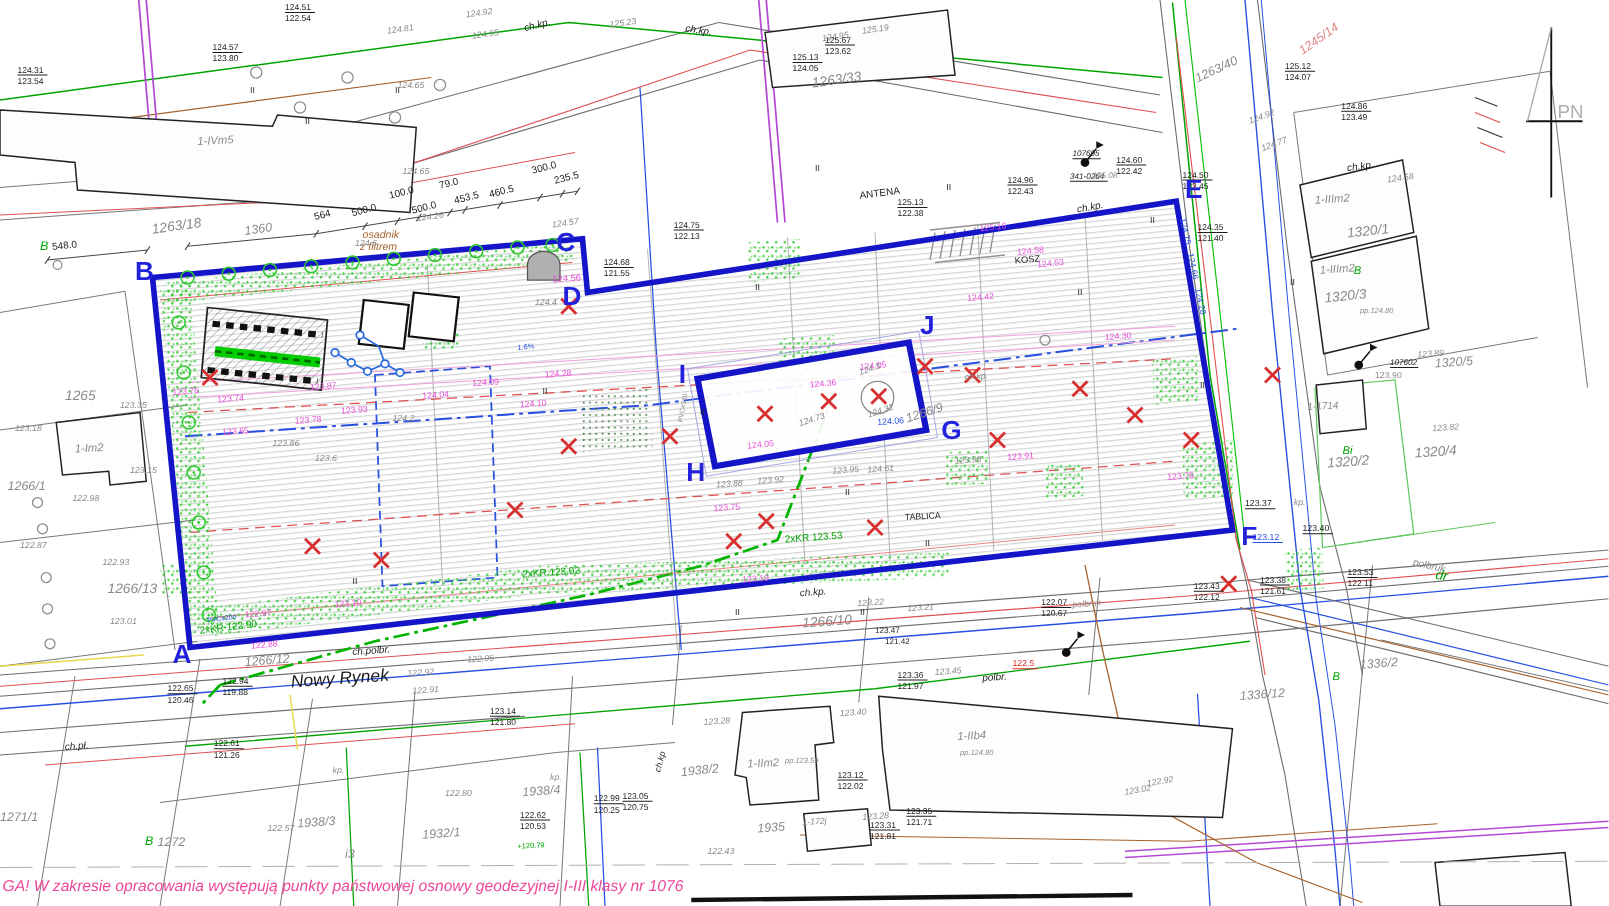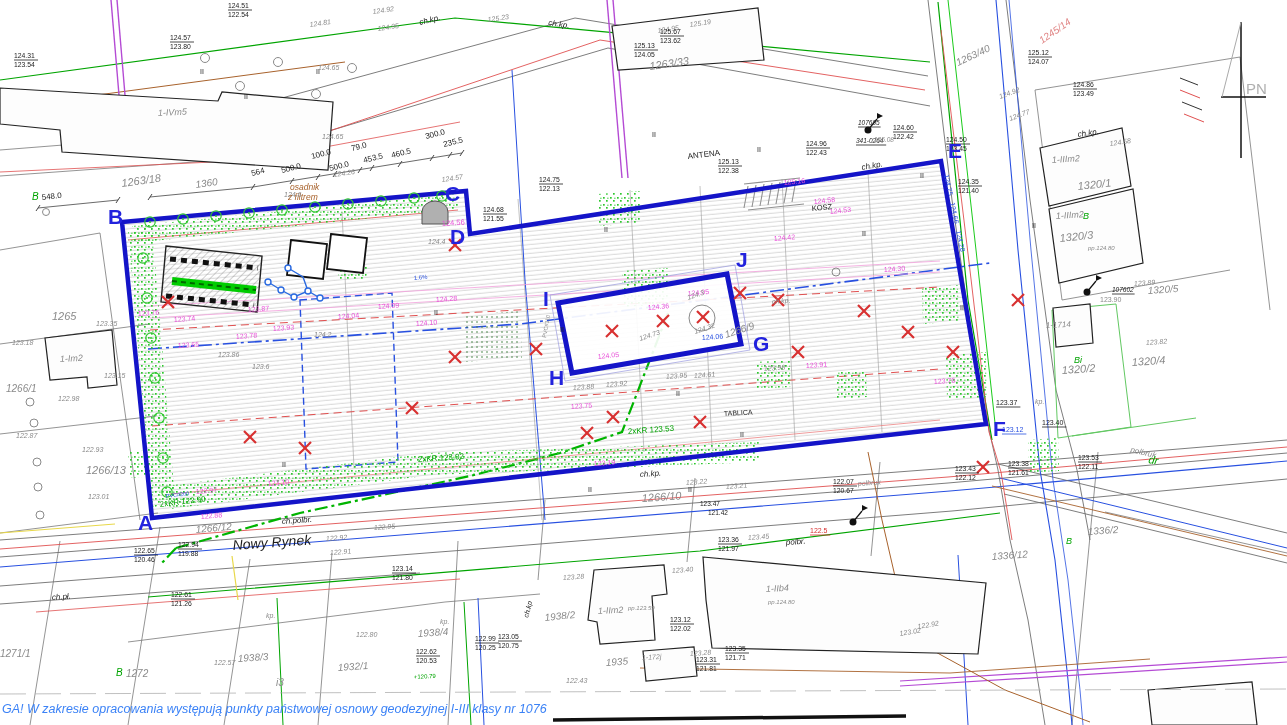--- a/index.html
+++ b/index.html
@@ -1,20 +1,20 @@
 <!DOCTYPE html>
 <html><head>
 <meta charset="utf-8">
 <style>
   html,body{margin:0;padding:0;background:#ffffff;}
   .stage{position:relative;width:1287px;height:725px;overflow:hidden;background:#fff;
          font-family:"Liberation Sans", sans-serif;}
   svg text{font-family:"Liberation Sans", sans-serif;}
   .note{position:absolute;left:2px;top:702px;font:italic 12.5px "Liberation Sans",sans-serif;
-        color:#3b82f6;white-space:nowrap;}
+        color:#ec4899;white-space:nowrap;}
 </style>
 </head>
 <body>
 
 <div class="stage">
 <svg id="map" width="1287" height="725" viewBox="0 0 1287 725">
   <defs>
     <pattern id="pat-hatch" width="6" height="4.4" patternUnits="userSpaceOnUse" patternTransform="rotate(-5.3)">
       <line x1="0" y1="2" x2="6" y2="2" stroke="#b3b3b3" stroke-width="0.55"></line>
     </pattern>

